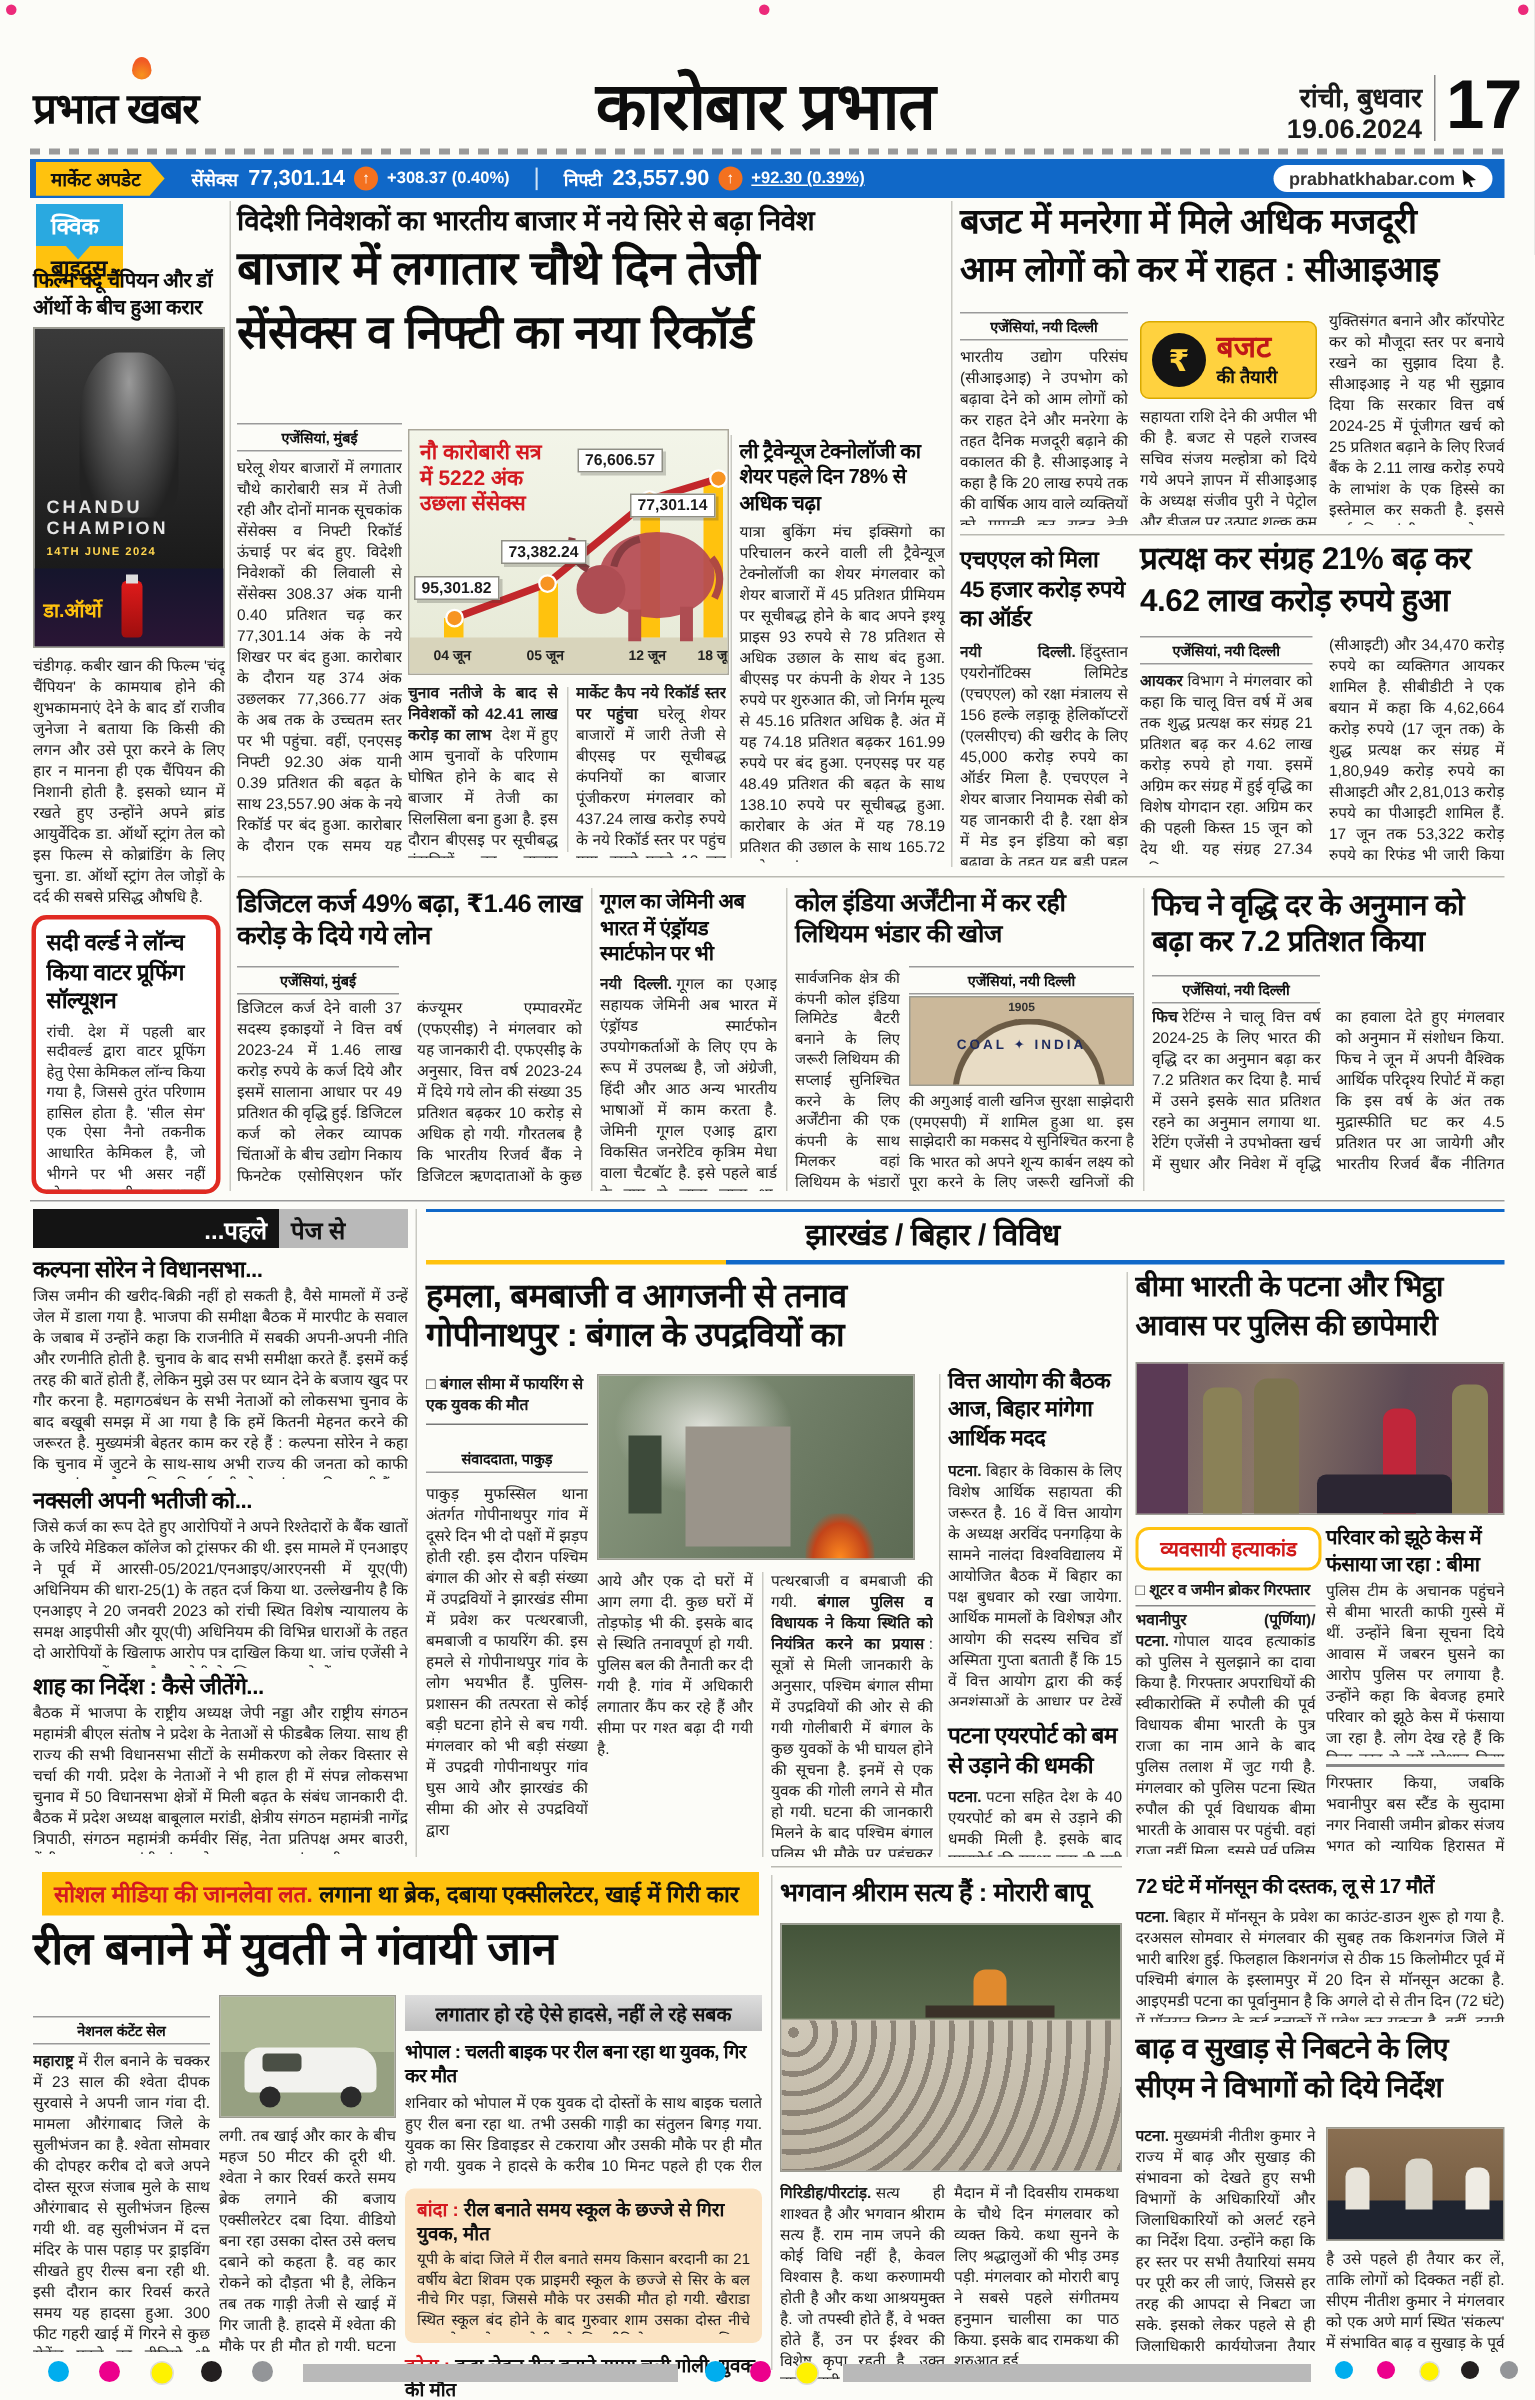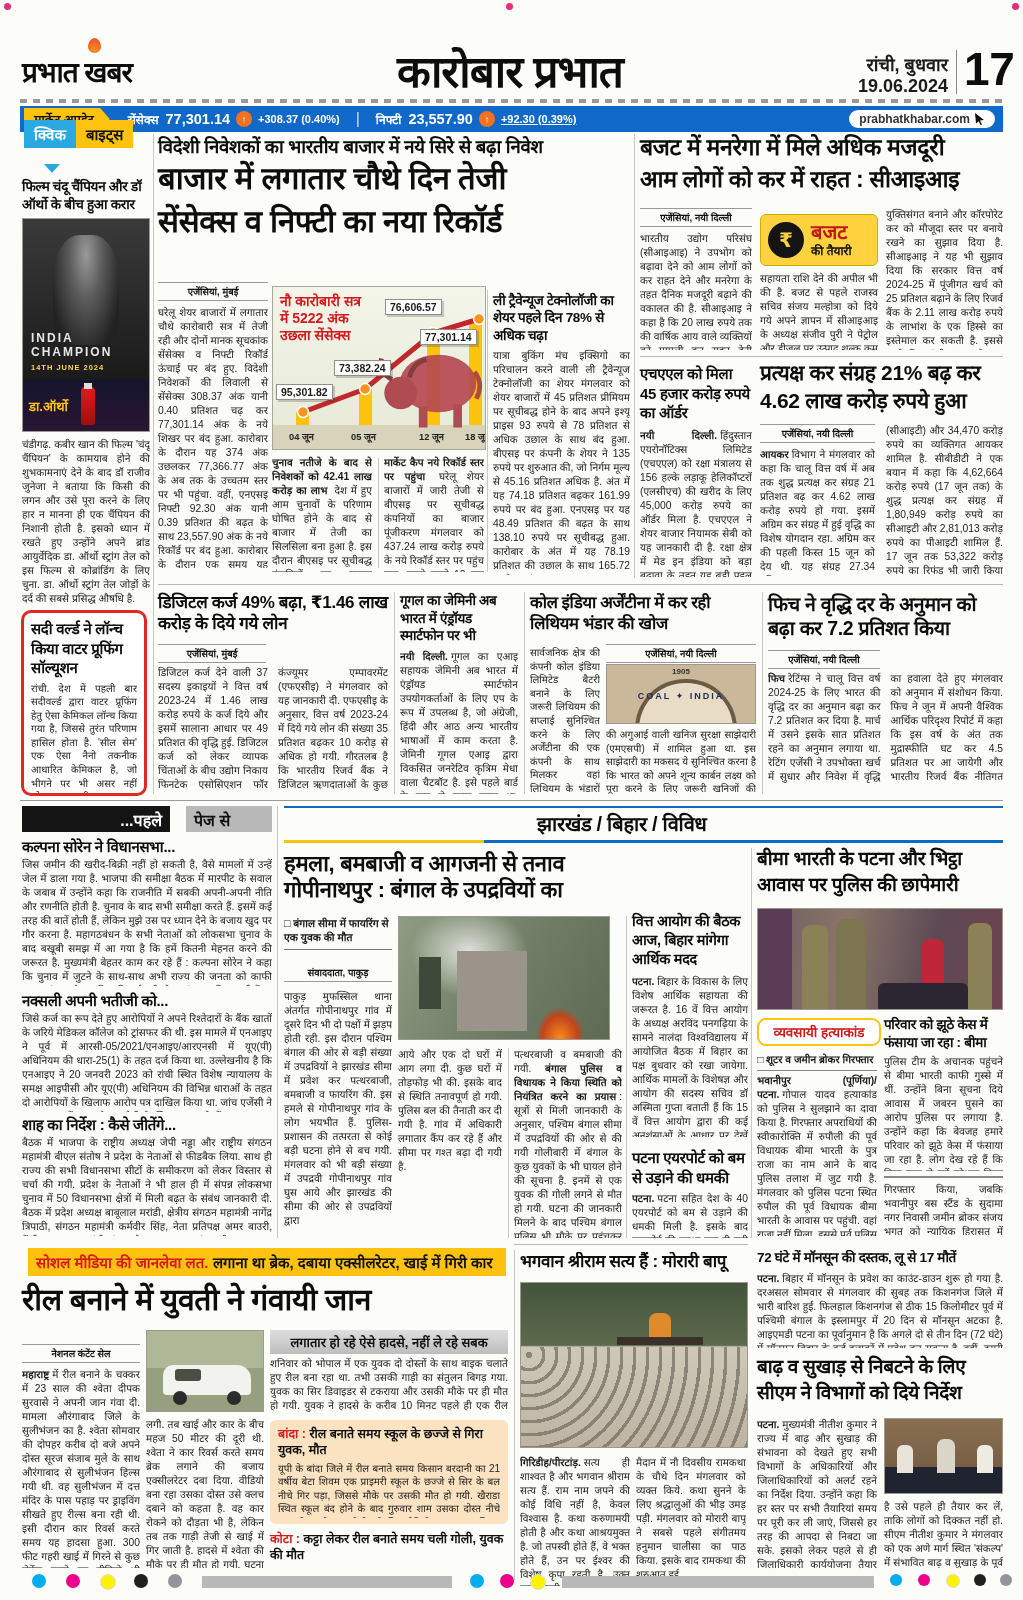--- a/index.html
+++ b/index.html
@@ -55,29 +55,29 @@
     <span style="margin-left:6px;width:16px;height:16px;border-radius:50%;background:#f4711f;color:#fff;font-size:10px;font-weight:900;display:inline-flex;align-items:center;justify-content:center;">↑</span>
     <span style="margin-left:6px;color:#fff;font-size:11px;font-weight:700;text-decoration:underline;">+92.30 (0.39%)</span>
     <span style="margin-left:auto;margin-right:8px;background:#fff;border-radius:9px;padding:2px 10px;font-size:12px;font-weight:700;color:#333;display:inline-flex;align-items:center;gap:4px;">
       <span>prabhatkhabar.com</span>
       <svg width="11" height="12" viewBox="0 0 11 12">
           <path d="M1 0 L10 7 L6 7.5 L8 11.5 L6.5 12 L4.8 8.2 L2 10.5 Z" fill="#111"></path>
         </svg>
     </span>
   </div>
 
-  <div class="abs" style="left:24px;top:120px;display:flex;">
+  <div class="abs" style="left:24px;top:136px;display:flex;flex-direction:column;">
     <span style="background:#2aa9e0;color:#fff;font-size:15px;font-weight:900;padding:4px 10px;">क्विक</span>
     <span style="background:#ffc20e;color:#111;font-size:15px;font-weight:900;padding:4px 10px;">बाइट्स</span>
   </div>
   <div class="abs" style="left:44px;top:164px;width:0;height:0;border-left:8px solid transparent;border-right:8px solid transparent;border-top:9px solid #2aa9e0;"></div>
   <div class="abs hl" style="left:22px;top:178px;width:128px;font-size:13.5px;line-height:1.3;">फिल्म चंदू चैंपियन और डॉ ऑर्थो के बीच हुआ करार</div>
   <div class="photo" style="left:22px;top:218px;width:128px;height:214px;background:linear-gradient(#3a3a3a,#101010);">
     <div style="position:absolute;left:30px;top:16px;width:66px;height:110px;background:radial-gradient(ellipse at 50% 18%,#9a9a9a 0%,#5c5c5c 35%,#222 80%);border-radius:40% 40% 20% 20%;"></div>
-    <div style="position:absolute;left:8px;top:112px;color:#e6e6e6;font-size:12px;font-weight:900;letter-spacing:2px;">INDIA</div>
+    <div style="position:absolute;left:8px;top:112px;color:#e6e6e6;font-size:12px;font-weight:900;letter-spacing:2px;">CHANDU</div>
     <div style="position:absolute;left:8px;top:126px;color:#e6e6e6;font-size:12px;font-weight:900;letter-spacing:2px;">CHAMPION</div>
     <div style="position:absolute;left:8px;top:144px;color:#ffd54f;font-size:7.5px;font-weight:700;letter-spacing:1px;">14TH JUNE 2024</div>
     <div style="position:absolute;left:0;bottom:0;width:100%;height:52px;background:linear-gradient(#15152c,#2a1535);margin-top:26px;">
       <span style="position:absolute;left:58px;bottom:6px;width:14px;height:38px;background:linear-gradient(#e01b1b,#9e0e0e);border-radius:4px 4px 3px 3px;"></span>
       <span style="position:absolute;left:61px;bottom:42px;width:8px;height:6px;background:#ddd;"></span>
       <span style="position:absolute;left:6px;bottom:16px;color:#ffc20e;font-size:13px;font-weight:900;">डा.ऑर्थो</span>
     </div>
   </div>
   <div class="abs just" style="left:22px;top:438px;width:128px;height:166px;">
     <span>चंडीगढ़. कबीर खान की फिल्म 'चंदू चैंपियन' के कामयाब होने की शुभकामनाएं देने के बाद डॉ राजीव जुनेजा ने बताया कि किसी की लगन और उसे पूरा करने के लिए हार न मानना ही एक चैंपियन की निशानी होती है. इसको ध्यान में रखते हुए उन्होंने अपने ब्रांड आयुर्वेदिक डा. ऑर्थो स्ट्रांग तेल को इस फिल्म से कोब्रांडिंग के लिए चुना. डा. ऑर्थो स्ट्रांग तेल जोड़ों के दर्द की सबसे प्रसिद्ध औषधि है.</span>
@@ -206,21 +206,21 @@
 
   <div class="rule-v" style="left:762px;top:592px;height:202px;"></div>
   <div class="abs" style="left:768px;top:592px;width:235px;">
     <div class="hl" style="font-size:19.5px;line-height:1.25;">फिच ने वृद्धि दर के अनुमान को बढ़ा कर 7.2 प्रतिशत किया</div>
   </div>
   <div class="abs byl" style="left:768px;top:650px;width:112px;">एजेंसियां, नयी दिल्ली</div>
   <div class="abs just" style="left:768px;top:672px;width:235px;height:122px;column-count:2;column-gap:10px;"><span class="dl">फिच</span><span>रेटिंग्स ने चालू वित्त वर्ष 2024-25 के लिए भारत की वृद्धि दर का अनुमान बढ़ा कर 7.2 प्रतिशत कर दिया है. मार्च में उसने इसके सात प्रतिशत रहने का अनुमान लगाया था. रेटिंग एजेंसी ने उपभोक्ता खर्च में सुधार और निवेश में वृद्धि का हवाला देते हुए मंगलवार को अनुमान में संशोधन किया. फिच ने जून में अपनी वैश्विक आर्थिक परिदृश्य रिपोर्ट में कहा कि इस वर्ष के अंत तक मुद्रास्फीति घट कर 4.5 प्रतिशत पर आ जायेगी और भारतीय रिजर्व बैंक नीतिगत ब्याज दर में 0.25 प्रतिशत की कटौती करके इसे 6.25 प्रतिशत पर ले आयेगा. रेटिंग एजेंसी ने कहा कि निवेश में वृद्धि जारी रहेगी, लेकिन हाल की तिमाहियों की तुलना में इसकी रफ्तार धीमी रहेगी, जबकि उपभोक्ता भरोसा बढ़ने के साथ उपभोक्ता खर्च में सुधार होगा. फिच ने वित्त वर्ष 2025-26 और 2026-27 के लिए क्रमशः 6.5 प्रतिशत और 6.2 प्रतिशत की वृद्धि दर का अनुमान लगाया है.</span></div>
 
   <div class="rule-h" style="left:20px;top:800px;width:983px;background:#999;"></div>
 
-  <div class="abs" style="left:22px;top:806px;width:250px;height:26px;display:flex;gap:16px;">
+  <div class="abs" style="left:22px;top:806px;width:250px;height:26px;display:flex;">
     <span style="flex:1;background:#141414;color:#fff;font-size:16px;font-weight:900;text-align:right;padding:3px 8px 0 0;">...पहले</span>
     <span style="width:78px;background:#b9b9b9;color:#111;font-size:16px;font-weight:900;padding:3px 0 0 8px;">पेज से</span>
   </div>
   <div class="abs hl" style="left:22px;top:838px;font-size:15px;">कल्पना सोरेन ने विधानसभा...</div>
   <div class="abs just" style="left:22px;top:858px;width:250px;height:128px;"><span>जिस जमीन की खरीद-बिक्री नहीं हो सकती है, वैसे मामलों में उन्हें जेल में डाला गया है. भाजपा की समीक्षा बैठक में मारपीट के सवाल के जबाब में उन्होंने कहा कि राजनीति में सबकी अपनी-अपनी नीति और रणनीति होती है. चुनाव के बाद सभी समीक्षा करते हैं. इसमें कई तरह की बातें होती हैं, लेकिन मुझे उस पर ध्यान देने के बजाय खुद पर गौर करना है. महागठबंधन के सभी नेताओं को लोकसभा चुनाव के बाद बखूबी समझ में आ गया है कि हमें कितनी मेहनत करने की जरूरत है. मुख्यमंत्री बेहतर काम कर रहे हैं : कल्पना सोरेन ने कहा कि चुनाव में जुटने के साथ-साथ अभी राज्य की जनता को काफी लाभ पहुंचाना है. जनहित की कई नयी योजनाएं शुरू की जा रही हैं.</span></div>
   <div class="abs hl" style="left:22px;top:992px;font-size:15px;">नक्सली अपनी भतीजी को...</div>
   <div class="abs just" style="left:22px;top:1012px;width:250px;height:100px;"><span>जिसे कर्ज का रूप देते हुए आरोपियों ने अपने रिश्तेदारों के बैंक खातों के जरिये मेडिकल कॉलेज को ट्रांसफर की थी. इस मामले में एनआइए ने पूर्व में आरसी-05/2021/एनआइए/आरएनसी में यूए(पी) अधिनियम की धारा-25(1) के तहत दर्ज किया था. उल्लेखनीय है कि एनआइए ने 20 जनवरी 2023 को रांची स्थित विशेष न्यायालय के समक्ष आइपीसी और यूए(पी) अधिनियम की विभिन्न धाराओं के तहत दो आरोपियों के खिलाफ आरोप पत्र दाखिल किया था. जांच एजेंसी ने जून 2023 में एक और आरोपी के खिलाफ मामले में अपना पहला पूरक आरोप पत्र दाखिल किया था.</span></div>
   <div class="abs hl" style="left:22px;top:1116px;font-size:15px;">शाह का निर्देश : कैसे जीतेंगे...</div>
   <div class="abs just" style="left:22px;top:1136px;width:250px;height:100px;"><span>बैठक में भाजपा के राष्ट्रीय अध्यक्ष जेपी नड्डा और राष्ट्रीय संगठन महामंत्री बीएल संतोष ने प्रदेश के नेताओं से फीडबैक लिया. साथ ही राज्य की सभी विधानसभा सीटों के समीकरण को लेकर विस्तार से चर्चा की गयी. प्रदेश के नेताओं ने भी हाल ही में संपन्न लोकसभा चुनाव में 50 विधानसभा क्षेत्रों में मिली बढ़त के संबंध जानकारी दी. बैठक में प्रदेश अध्यक्ष बाबूलाल मरांडी, क्षेत्रीय संगठन महामंत्री नागेंद्र त्रिपाठी, संगठन महामंत्री कर्मवीर सिंह, नेता प्रतिपक्ष अमर बाउरी, केंद्रीय रक्षा राज्य मंत्री संजय सेठ, राज्यसभा सांसद दीपक प्रकाश, प्रदीप वर्मा व मनोज सिंह मौजूद थे.</span></div>
 
@@ -328,20 +328,21 @@
   <div class="photo" style="left:146px;top:1330px;width:118px;height:82px;background:linear-gradient(#aeb896 0 46%,#96a081 46% 100%);">
     <div style="position:absolute;left:16px;top:34px;width:88px;height:30px;background:#f2f2ee;border-radius:10px 14px 4px 4px;"></div>
     <div style="position:absolute;left:28px;top:38px;width:26px;height:12px;background:#4a4f45;border-radius:3px;"></div>
     <div style="position:absolute;left:26px;top:60px;width:14px;height:14px;border-radius:50%;background:#2b2b2b;"></div>
     <div style="position:absolute;left:80px;top:60px;width:14px;height:14px;border-radius:50%;background:#2b2b2b;"></div>
   </div>
   <div class="abs just" style="left:146px;top:1418px;width:118px;height:150px;"><span>लगी. तब खाई और कार के बीच महज 50 मीटर की दूरी थी. श्वेता ने कार रिवर्स करते समय ब्रेक लगाने की बजाय एक्सीलरेटर दबा दिया. वीडियो बना रहा उसका दोस्त उसे क्लच दबाने को कहता है. वह कार रोकने को दौड़ता भी है, लेकिन तब तक गाड़ी तेजी से खाई में गिर जाती है. हादसे में श्वेता की मौके पर ही मौत हो गयी. घटना के बाद की तस्वीरों में झाड़ियों के बीच फंसी कार बुरी तरह क्षतिग्रस्त दिखायी दी.</span></div>
 
   <div class="abs" style="left:270px;top:1330px;width:238px;">
     <div style="background:linear-gradient(#dedede,#bdbdbd);text-align:center;font-size:13px;font-weight:800;padding:3px 0;color:#111;">लगातार हो रहे ऐसे हादसे, नहीं ले रहे सबक</div>
+    <div class="hl" style="font-size:12.5px;line-height:1.3;margin-top:6px;">भोपाल : चलती बाइक पर रील बना रहा था युवक, गिर कर मौत</div>
     <div class="just" style="height:56px;margin-top:3px;"><span>शनिवार को भोपाल में एक युवक दो दोस्तों के साथ बाइक चलाते हुए रील बना रहा था. तभी उसकी गाड़ी का संतुलन बिगड़ गया. युवक का सिर डिवाइडर से टकराया और उसकी मौके पर ही मौत हो गयी. युवक ने हादसे के करीब 10 मिनट पहले ही एक रील अपलोड की थी, इसके बाद अगली रील बना रहा था,</span></div>
     <div style="background:#fbe3c2;border-radius:6px;padding:6px 8px;margin-top:7px;">
       <div style="font-size:12.5px;font-weight:900;line-height:1.3;">
         <span style="color:#d41920;">बांदा :</span>
         <span style="color:#111;">रील बनाते समय स्कूल के छज्जे से गिरा युवक, मौत</span>
       </div>
       <div class="just" style="height:56px;margin-top:3px;font-size:10px;"><span>यूपी के बांदा जिले में रील बनाते समय किसान बरदानी का 21 वर्षीय बेटा शिवम एक प्राइमरी स्कूल के छज्जे से सिर के बल नीचे गिर पड़ा, जिससे मौके पर उसकी मौत हो गयी. खैराडा स्थित स्कूल बंद होने के बाद गुरुवार शाम उसका दोस्त नीचे खड़ा होकर मोबाइल से रील के लिए वीडियो बना रहा था. शिवम छज्जे पर उल्टा लटका था जहां से वह नीचे गिर गया.</span></div>
     </div>
     <div style="font-size:12.5px;font-weight:900;line-height:1.3;margin-top:7px;">
       <span style="color:#d41920;">कोटा :</span>

